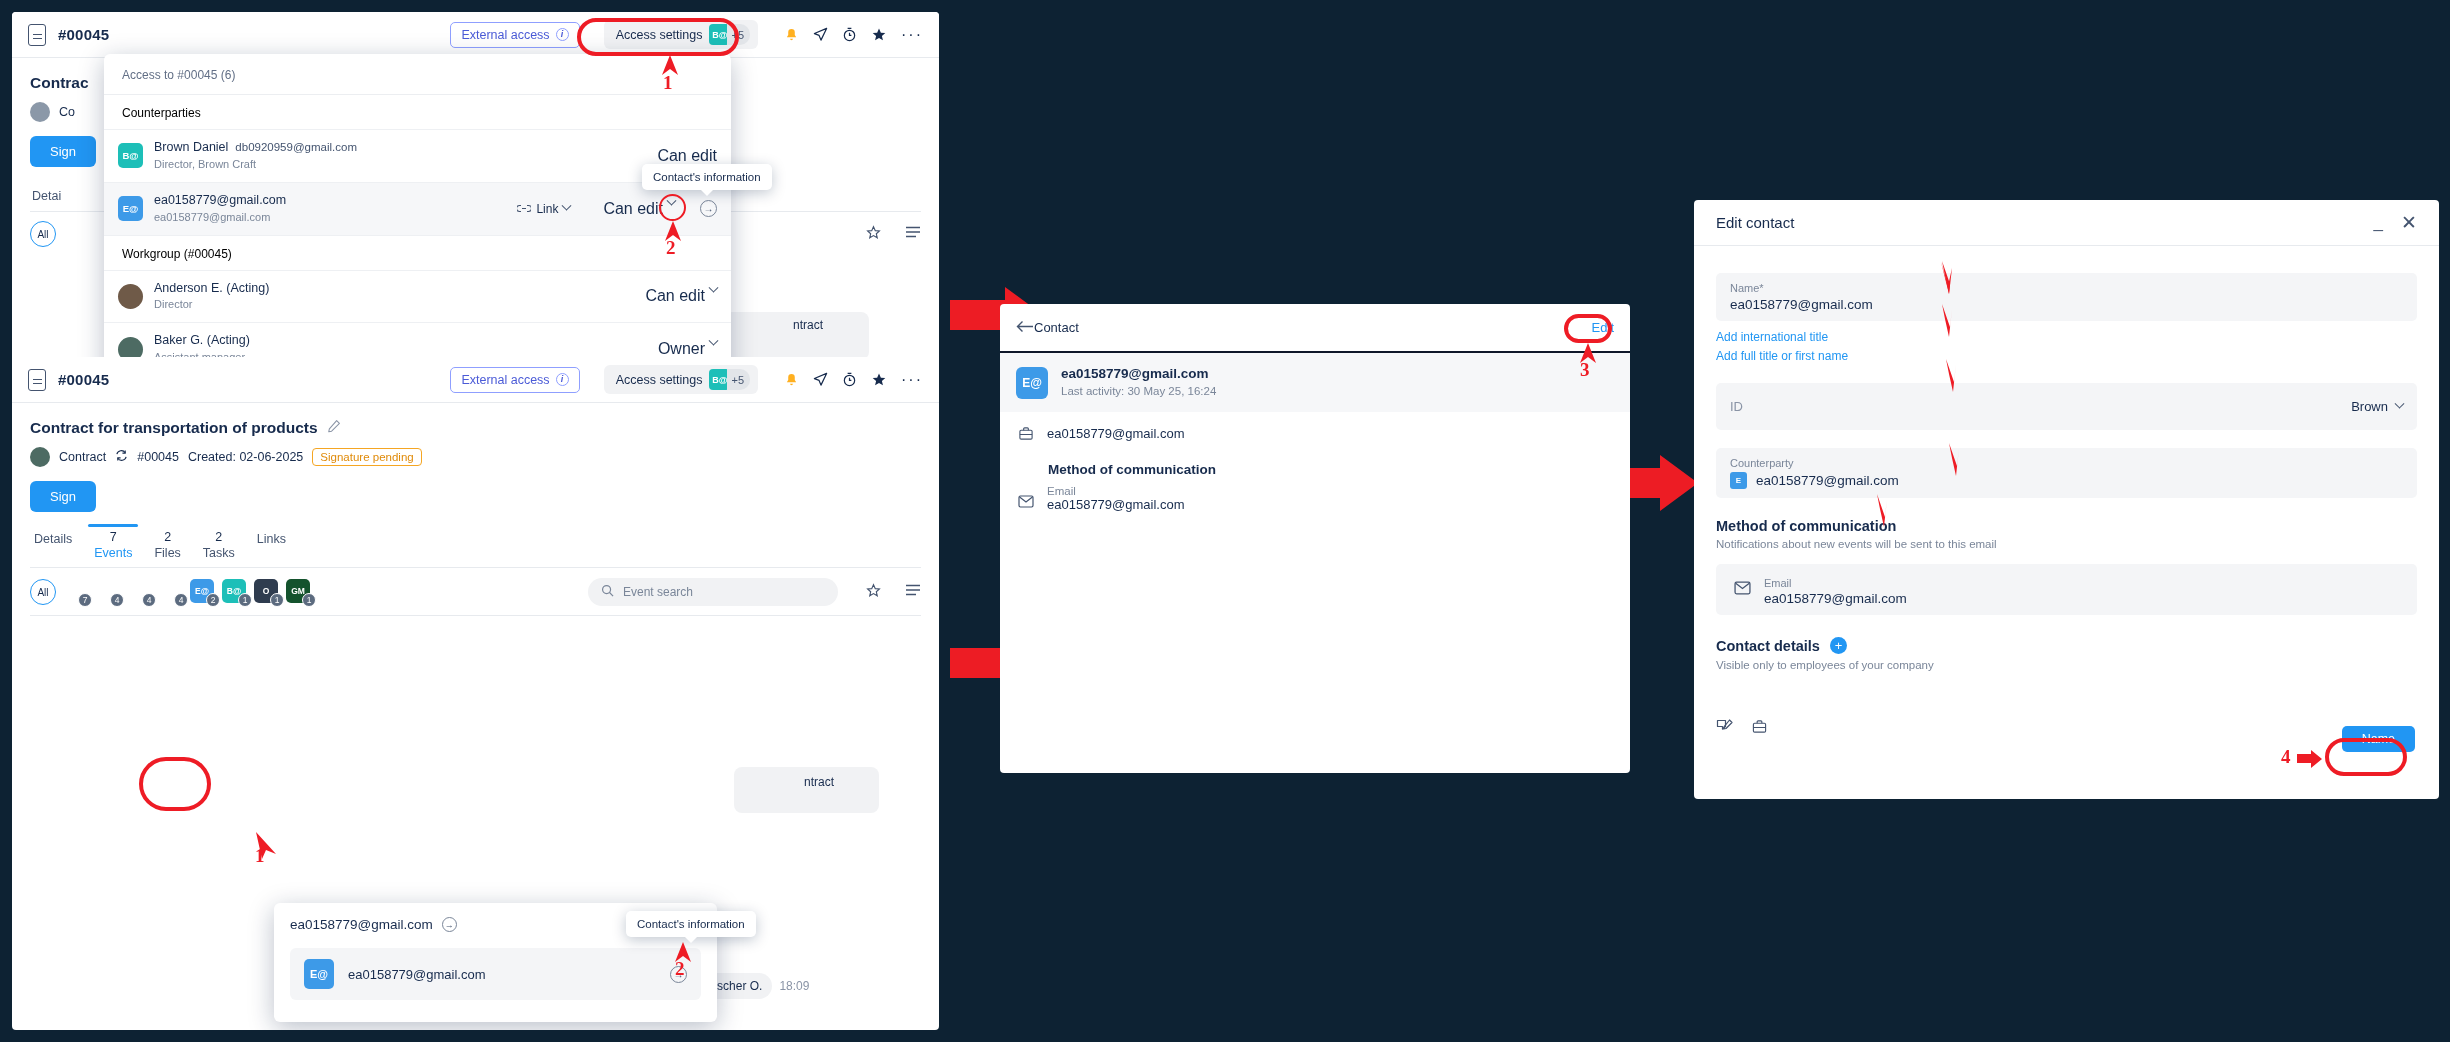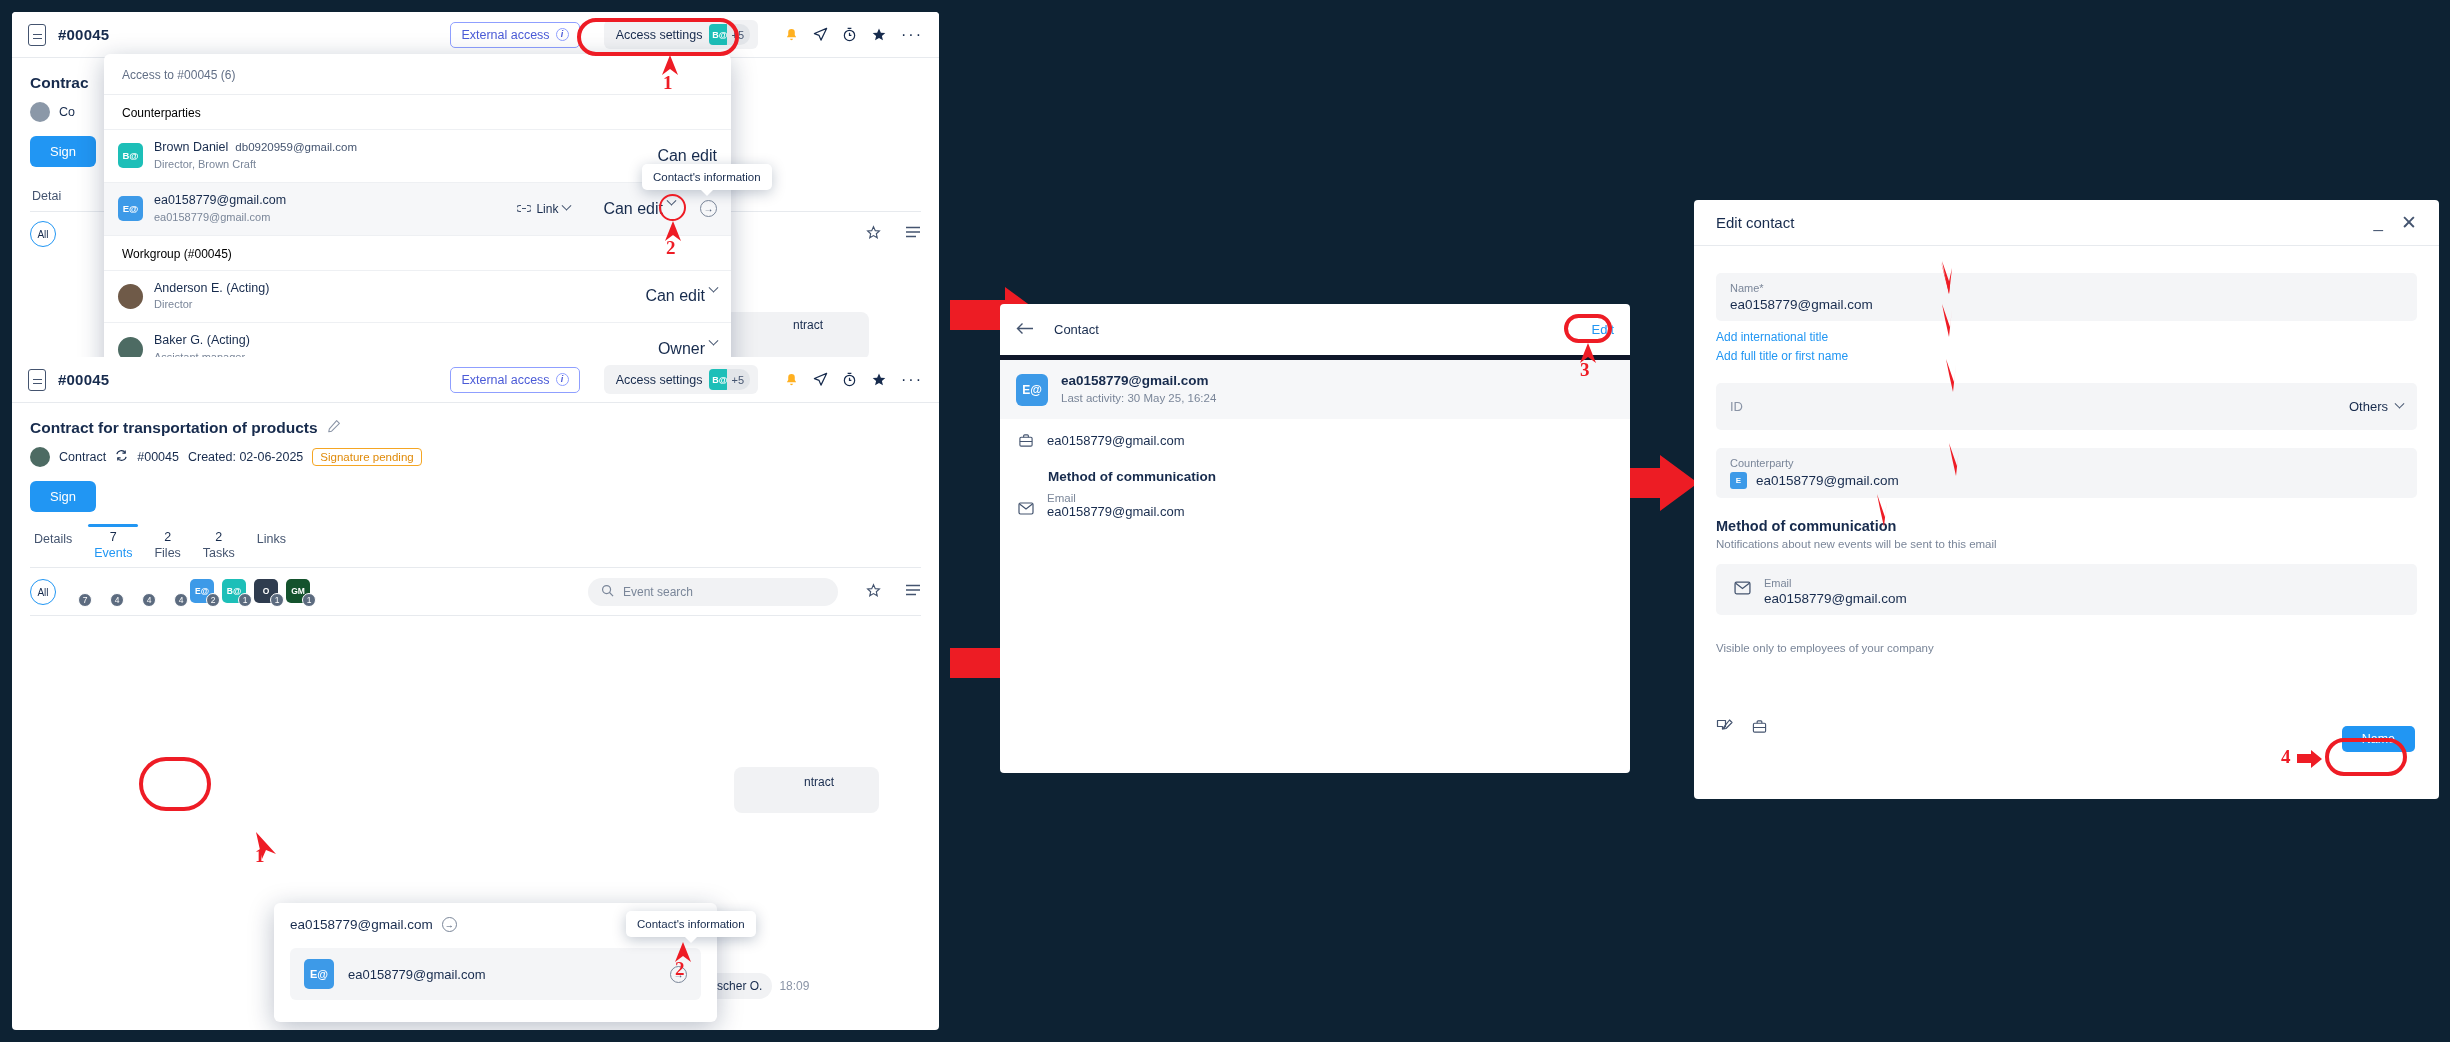--- a/index.html
+++ b/index.html
@@ -135,21 +135,21 @@
   .search-pill {
     flex:1;background:#f1f2f4;border-radius:16px;height:28px;display:flex;align-items:center;gap:9px;
     padding:0 13px;font-size:12px;color:#7a8699; margin-left:10px; max-width:250px;
   }
   .evt-row{display:flex;align-items:center;gap:7px;font-size:12px;color:#172b4d;}
   .evt-pill{background:#f1f2f4;border-radius:13px;padding:3px 10px;display:flex;align-items:center;gap:7px;}
   .tcode{color:#2196f3;font-weight:700;}
   .dark-sq{width:20px;height:20px;background:#44546f;color:#fff;font-size:10px;display:flex;align-items:center;justify-content:center;border-radius:2px;}
 
   
-  .c-hdr{height:56px;display:flex;align-items:center;padding:0 16px;border-bottom:5px solid #0f172a;gap:20px;font-size:13px;color:#172b4d;}
+  .c-hdr{height:49px;display:flex;align-items:center;padding:0 16px;border-bottom:2px solid #0f172a;gap:0;font-size:13px;color:#172b4d;}
   .c-edit{color:#2196f3;font-size:13px;}
   .c-top{display:flex;align-items:center;gap:13px;padding:13px 16px;background:#f6f7f9;}
   .c-big{width:32px;height:32px;border-radius:6px;background:#3d9ae8;color:#fff;font-size:12px;display:flex;align-items:center;justify-content:center;font-weight:600;}
   .c-line{display:flex;align-items:flex-start;gap:13px;padding:11px 16px 2px 18px;font-size:13px;color:#172b4d;}
   .sec-h{font-size:13.5px;font-weight:700;color:#172b4d;padding:12px 16px 2px 48px;}
 
   
   .m-hdr{height:46px;display:flex;align-items:center;padding:0 22px;border-bottom:1px solid #e7eaee;}
   .m-title{font-size:15px;color:#172b4d;}
   .field{background:#f4f5f7;border-radius:5px;padding:9px 14px;margin:0 22px 0;position:relative;}
@@ -626,21 +626,21 @@
   </div>
   <div style="padding:7px 22px 0;">
     <a class="blue-link" style="display:block;">Add international title</a>
     <a class="blue-link" style="display:block;">Add full title or first name</a>
   </div>
 
   <div class="field" style="margin-top:18px;display:flex;align-items:center;padding:16px 14px;">
     <span class="f-ph">ID</span>
     <span class="spacer"></span>
     <span style="display:flex;align-items:center;gap:8px;font-size:13px;">
-      <span>Others</span>
+      <span>Brown</span>
       <span class="caret"></span>
     </span>
   </div>
 
   <div class="field" style="margin-top:18px;">
     <div class="f-lbl">Counterparty</div>
     <div style="display:flex;align-items:center;gap:9px;">
       <span class="av-sq" style="width:17px;height:17px;background:#3d9ae8;font-size:8px;border-radius:3px;">E</span>
       <span class="f-val">ea0158779@gmail.com</span>
     </div>
@@ -656,20 +656,24 @@
           <rect x="1" y="1" width="14" height="11" rx="1.4" fill="none" stroke="#44546f" stroke-width="1.2"></rect>
           <path d="M1.6 2 8 7l6.4-5" stroke="#44546f" stroke-width="1.2" fill="none"></path>
         </svg></span>
     <span>
       <span class="f-lbl">Email</span>
       <span class="f-val" style="display:block;">ea0158779@gmail.com</span>
     </span>
   </div>
 
   <div style="padding:22px 22px 0;">
+    <div style="display:flex;align-items:center;gap:10px;">
+      <span style="font-size:14.5px;font-weight:700;">Contact details</span>
+      <span class="plus-c">+</span>
+    </div>
     <div style="font-size:11.5px;color:#7a8699;margin-top:5px;">Visible only to employees of your company</div>
   </div>
 
   <div style="position:absolute;left:22px;bottom:60px;display:flex;gap:18px;">
     <span><svg width="17" height="16" viewBox="0 0 17 16">
           <path d="M1.5 1.5h8v6l-3 2.5v-2.5h-5z" fill="none" stroke="#44546f" stroke-width="1.2" stroke-linejoin="round"></path>
           <path d="M13.5 1 16 3.5 10 9.5 7.7 10l.5-2.3z" fill="none" stroke="#44546f" stroke-width="1.2" stroke-linejoin="round"></path>
         </svg></span>
     <span><svg width="17" height="15" viewBox="0 0 16 16">
           <rect x="1.5" y="4.5" width="13" height="9.5" rx="1.3" fill="none" stroke="#44546f" stroke-width="1.2"></rect>

